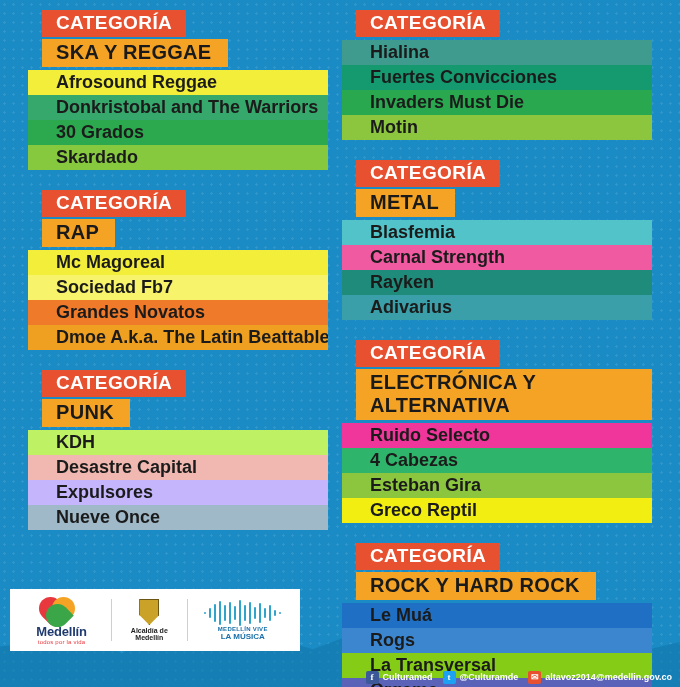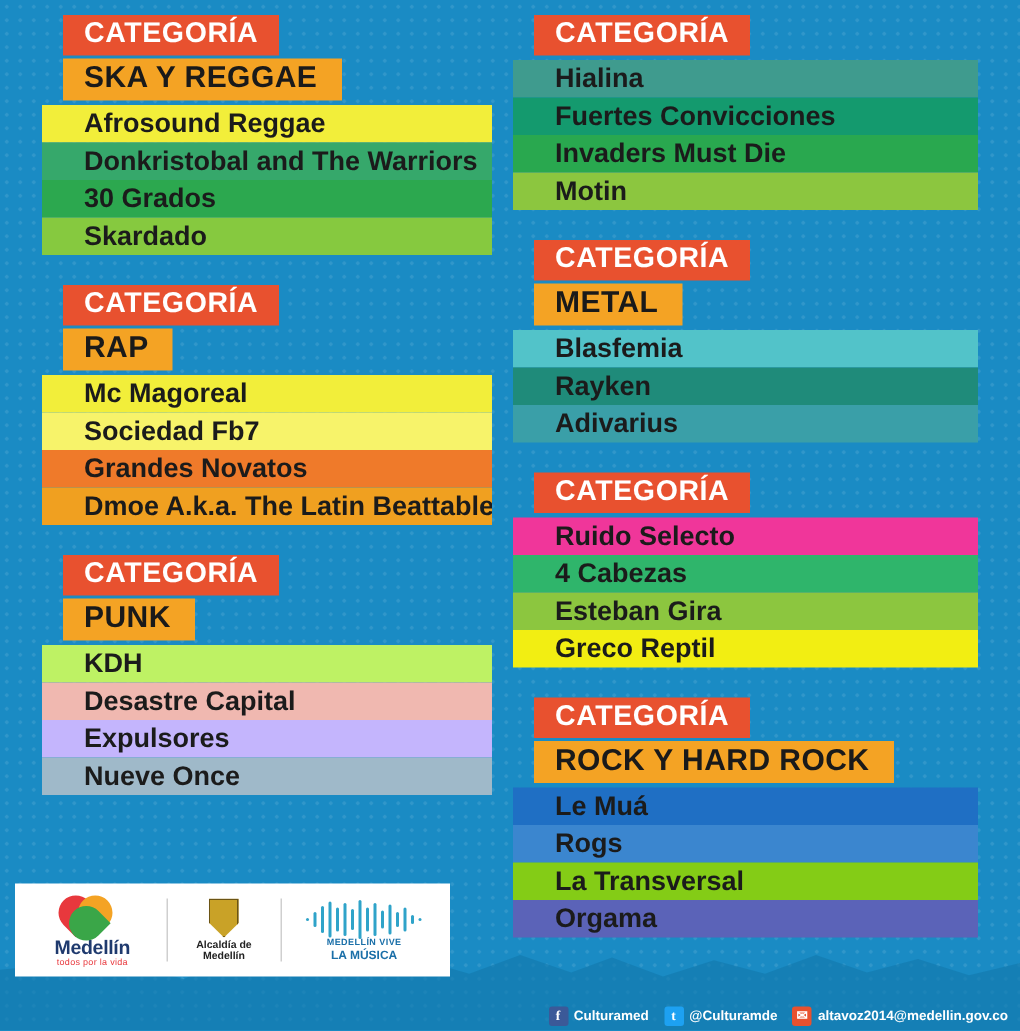--- a/index.html
+++ b/index.html
@@ -192,27 +192,29 @@
         <div class="band" style="background:#29a84f">Invaders Must Die</div>
         <div class="band" style="background:#8cc63f">Motin</div>
       </div>
     </div>
 
     <div class="block">
       <div class="cat-tag">CATEGORÍA</div>
       <div class="cat-name-row"><div class="cat-name">METAL</div></div>
       <div class="bands">
         <div class="band" style="background:#52c3c9">Blasfemia</div>
+        <div class="band" style="background:#ef5aa0">Carnal Strength</div>
         <div class="band" style="background:#1f8b7a">Rayken</div>
         <div class="band" style="background:#3a9fa8">Adivarius</div>
       </div>
     </div>
 
     <div class="block">
       <div class="cat-tag">CATEGORÍA</div>
+      <div class="cat-name-row"><div class="cat-name">ELECTRÓNICA Y ALTERNATIVA</div></div>
       <div class="bands">
         <div class="band" style="background:#f0369a">Ruido Selecto</div>
         <div class="band" style="background:#2fb56b">4 Cabezas</div>
         <div class="band" style="background:#8cc63f">Esteban Gira</div>
         <div class="band" style="background:#f2ee12">Greco Reptil</div>
       </div>
     </div>
 
     <div class="block">
       <div class="cat-tag">CATEGORÍA</div>

